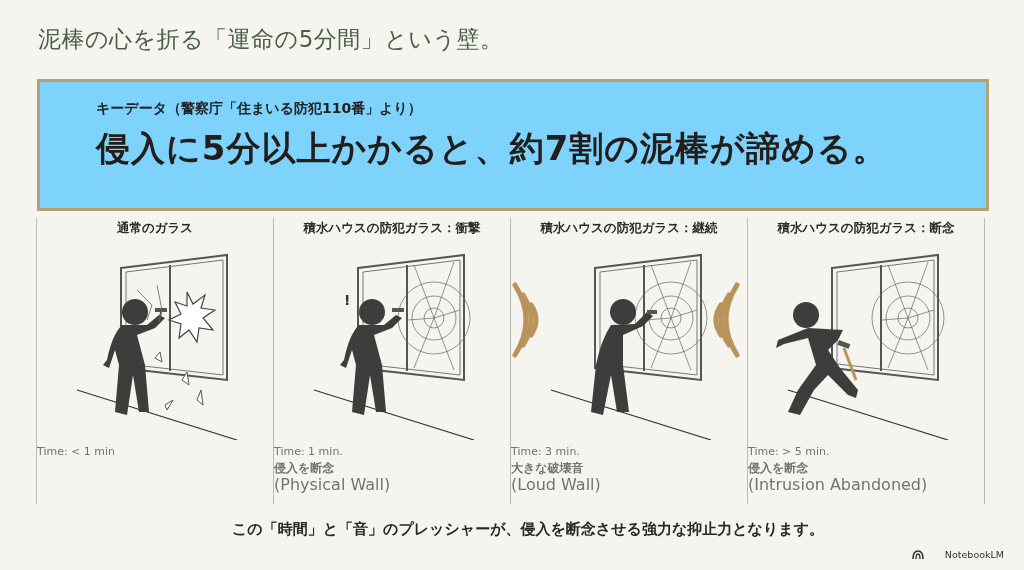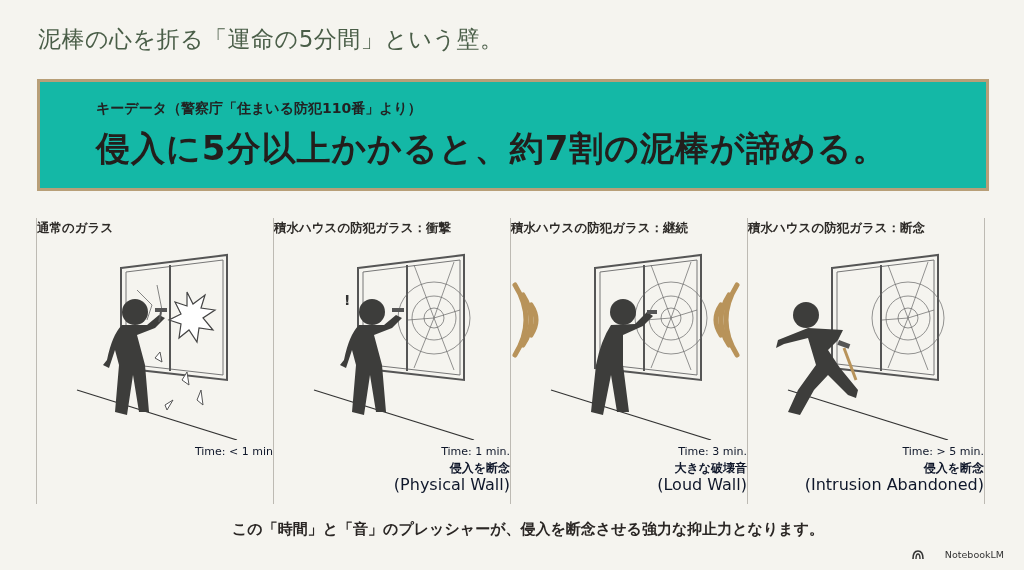--- a/index.html
+++ b/index.html
@@ -7,40 +7,40 @@
     width:1024px; height:570px; overflow:hidden;
     background:#f5f4ef;
     font-family:"DejaVu Sans", "Liberation Sans", sans-serif;
     position:relative; color:#2a2624;
   }
   .title {
     position:absolute; left:38px; top:24px;
     font-size:23px; font-weight:normal; color:#4a5e48; letter-spacing:0.5px;
   }
   .keybox {
-    position:absolute; left:37px; top:79px; width:952px; height:112px;
-    border:3px solid #b89f78; box-sizing:border-box; background:#14b8a6;
+    position:absolute; left:37px; top:79px; width:952px; height:132px;
+    border:3px solid #b89f78; box-sizing:border-box; background:#7dd3fc;
   }
   .keybox .sub {
     position:absolute; left:56px; top:18px; font-size:14px; font-weight:bold; color:#222;
   }
   .keybox .main {
     position:absolute; left:56px; top:44px; font-size:34px; font-weight:bold; color:#231e1c; letter-spacing:1px;
   }
   .panels { position:absolute; left:36px; top:212px; width:950px; height:292px; }
   .panel {
     position:absolute; top:0; width:236px; height:292px;
   }
   .divider { position:absolute; top:6px; width:1px; height:286px; background:#bdbab3; }
   .panel-title {
-    position:absolute; top:8px; left:0; width:100%; text-align:left;
+    position:absolute; top:8px; left:0; width:100%; text-align:center;
     font-size:12.5px; font-weight:bold; color:#2d2a27;
   }
   .panel svg { position:absolute; left:0; top:28px; }
-  .caption { position:absolute; top:232px; left:0; width:100%; text-align:right; color:#0f172a; }
+  .caption { position:absolute; top:232px; left:0; width:100%; text-align:left; color:#737373; }
   .caption .time { font-size:11px; line-height:16px; }
   .caption .jp { font-size:12px; font-weight:bold; line-height:17px; }
   .caption .en { font-size:16px; line-height:15px; }
   .footer-msg {
     position:absolute; left:0; top:520px; width:1024px; text-align:center;
     font-size:15px; font-weight:bold; color:#2a2624;padding-left:16px;
   }
   .brand {
     position:absolute; right:20px; bottom:10px; font-size:9.5px; color:#333;
     display:flex; align-items:center; gap:21px;

